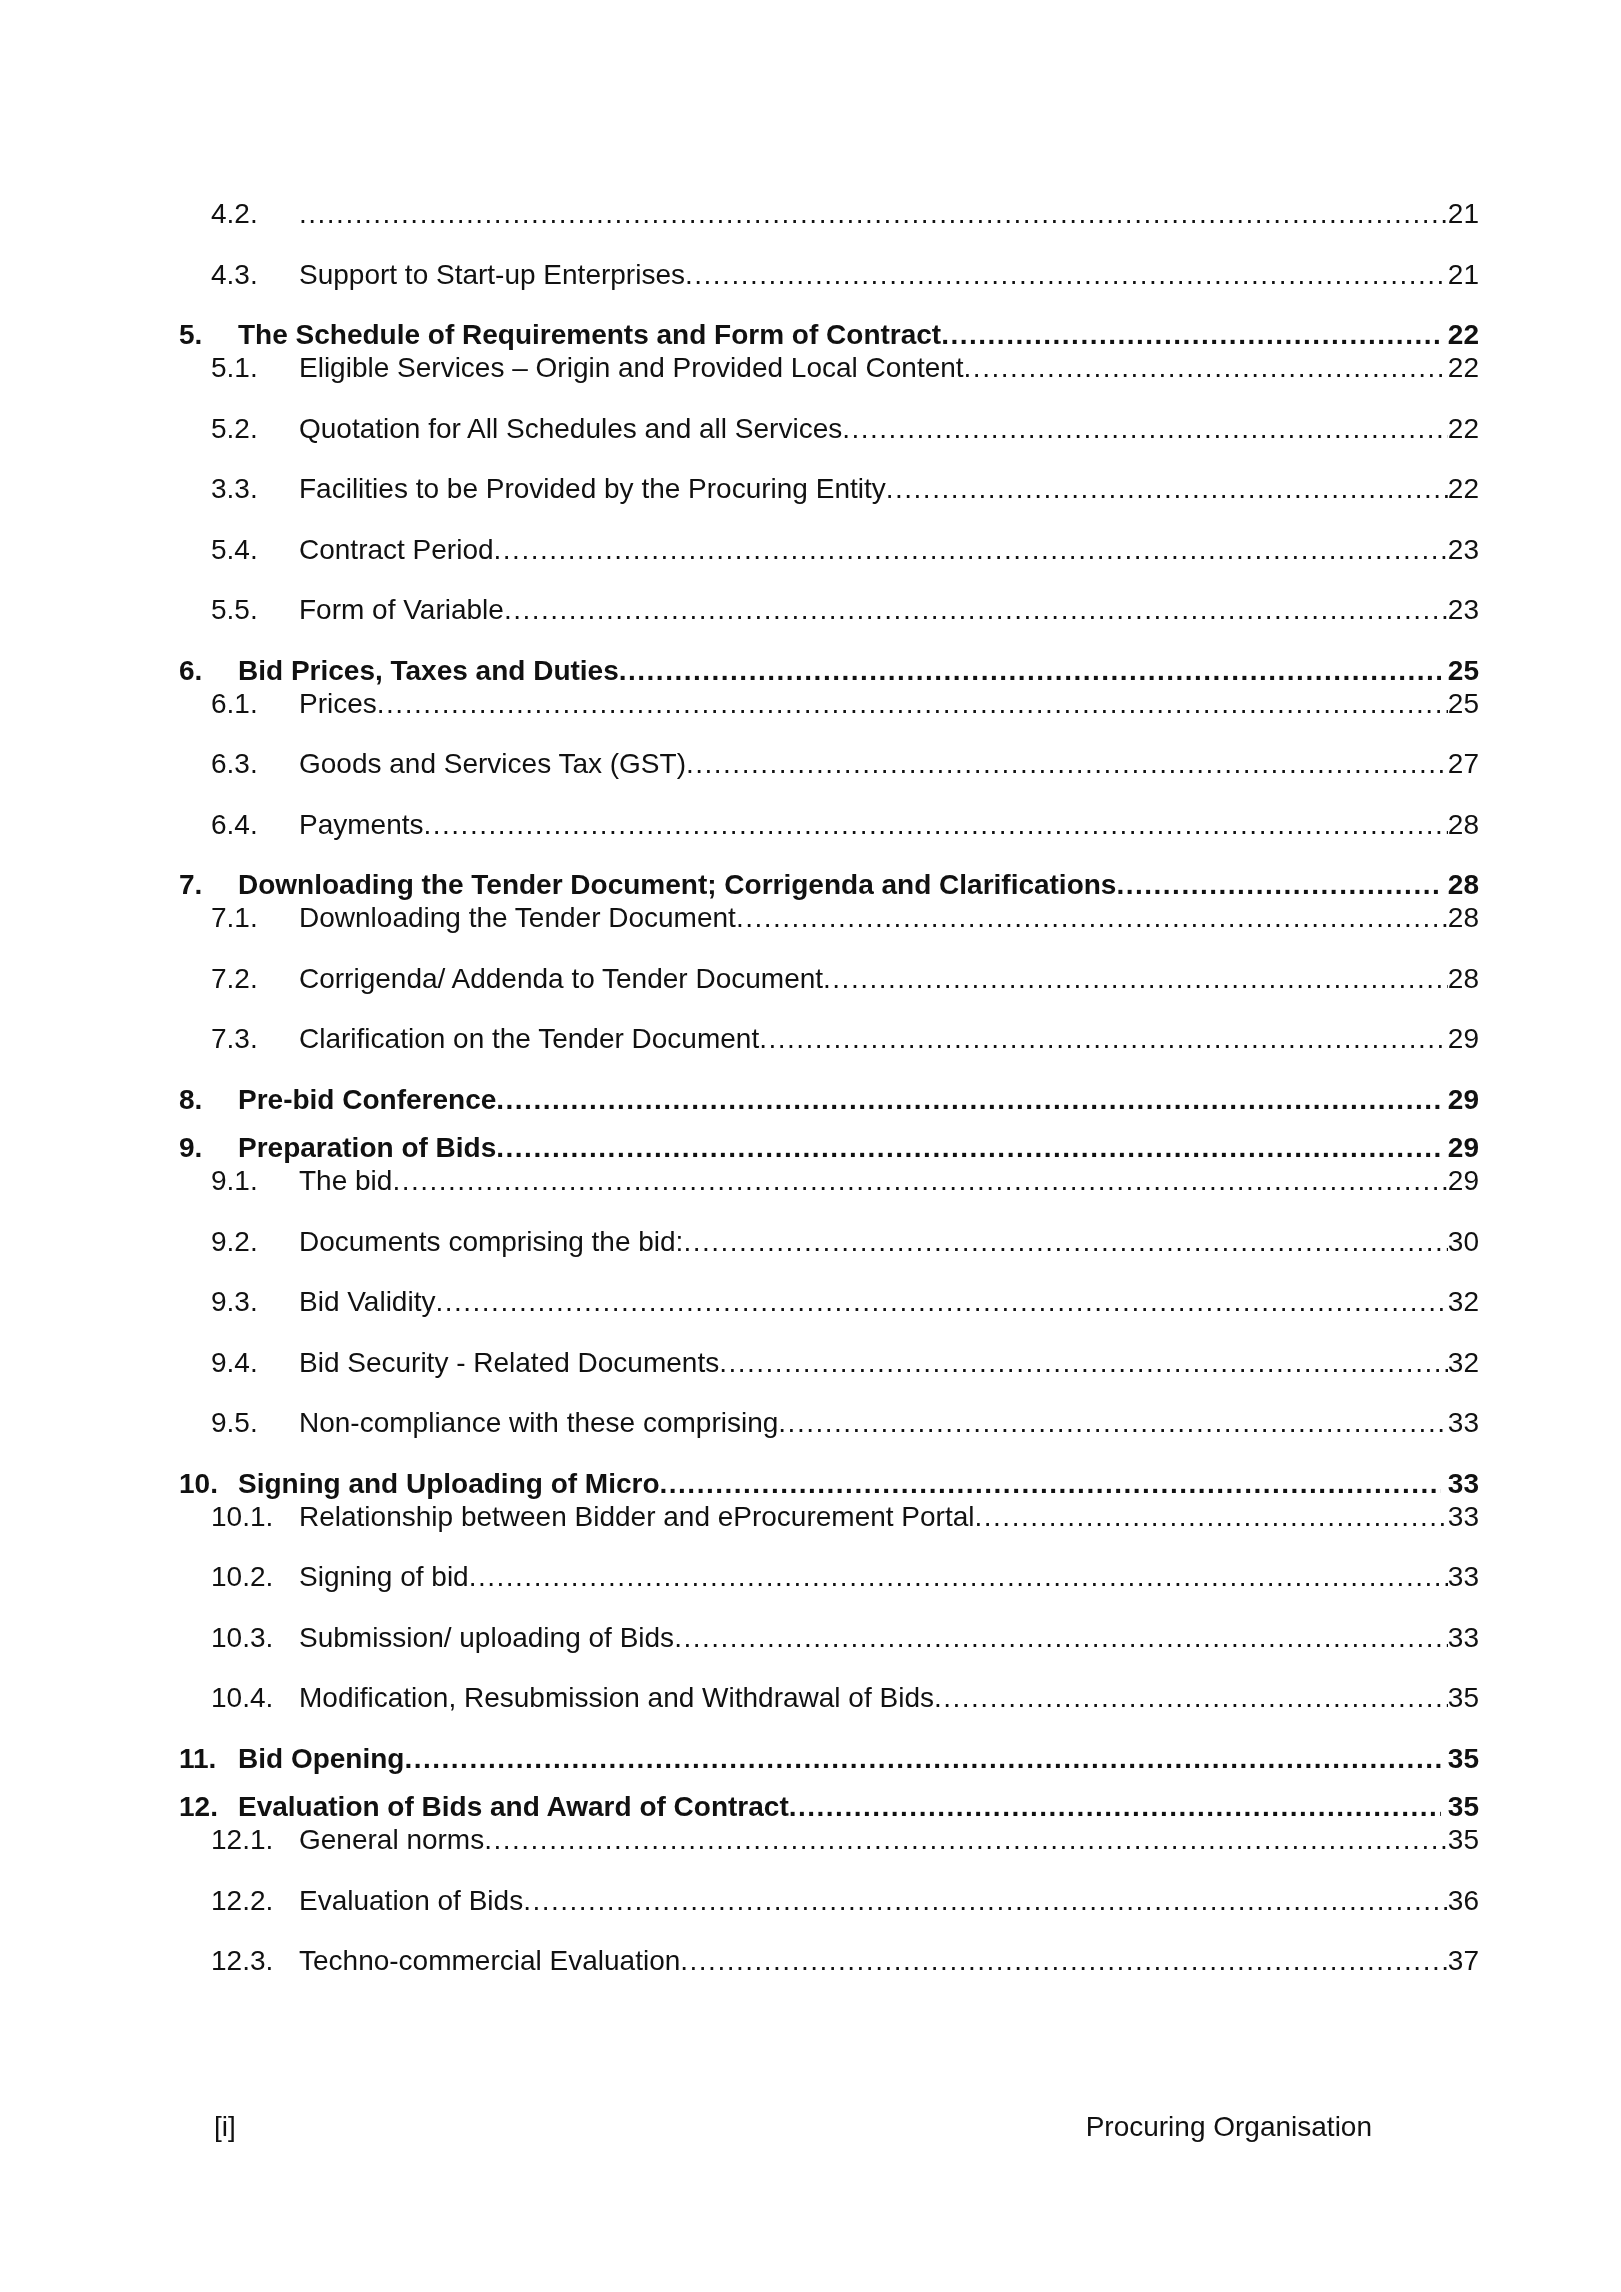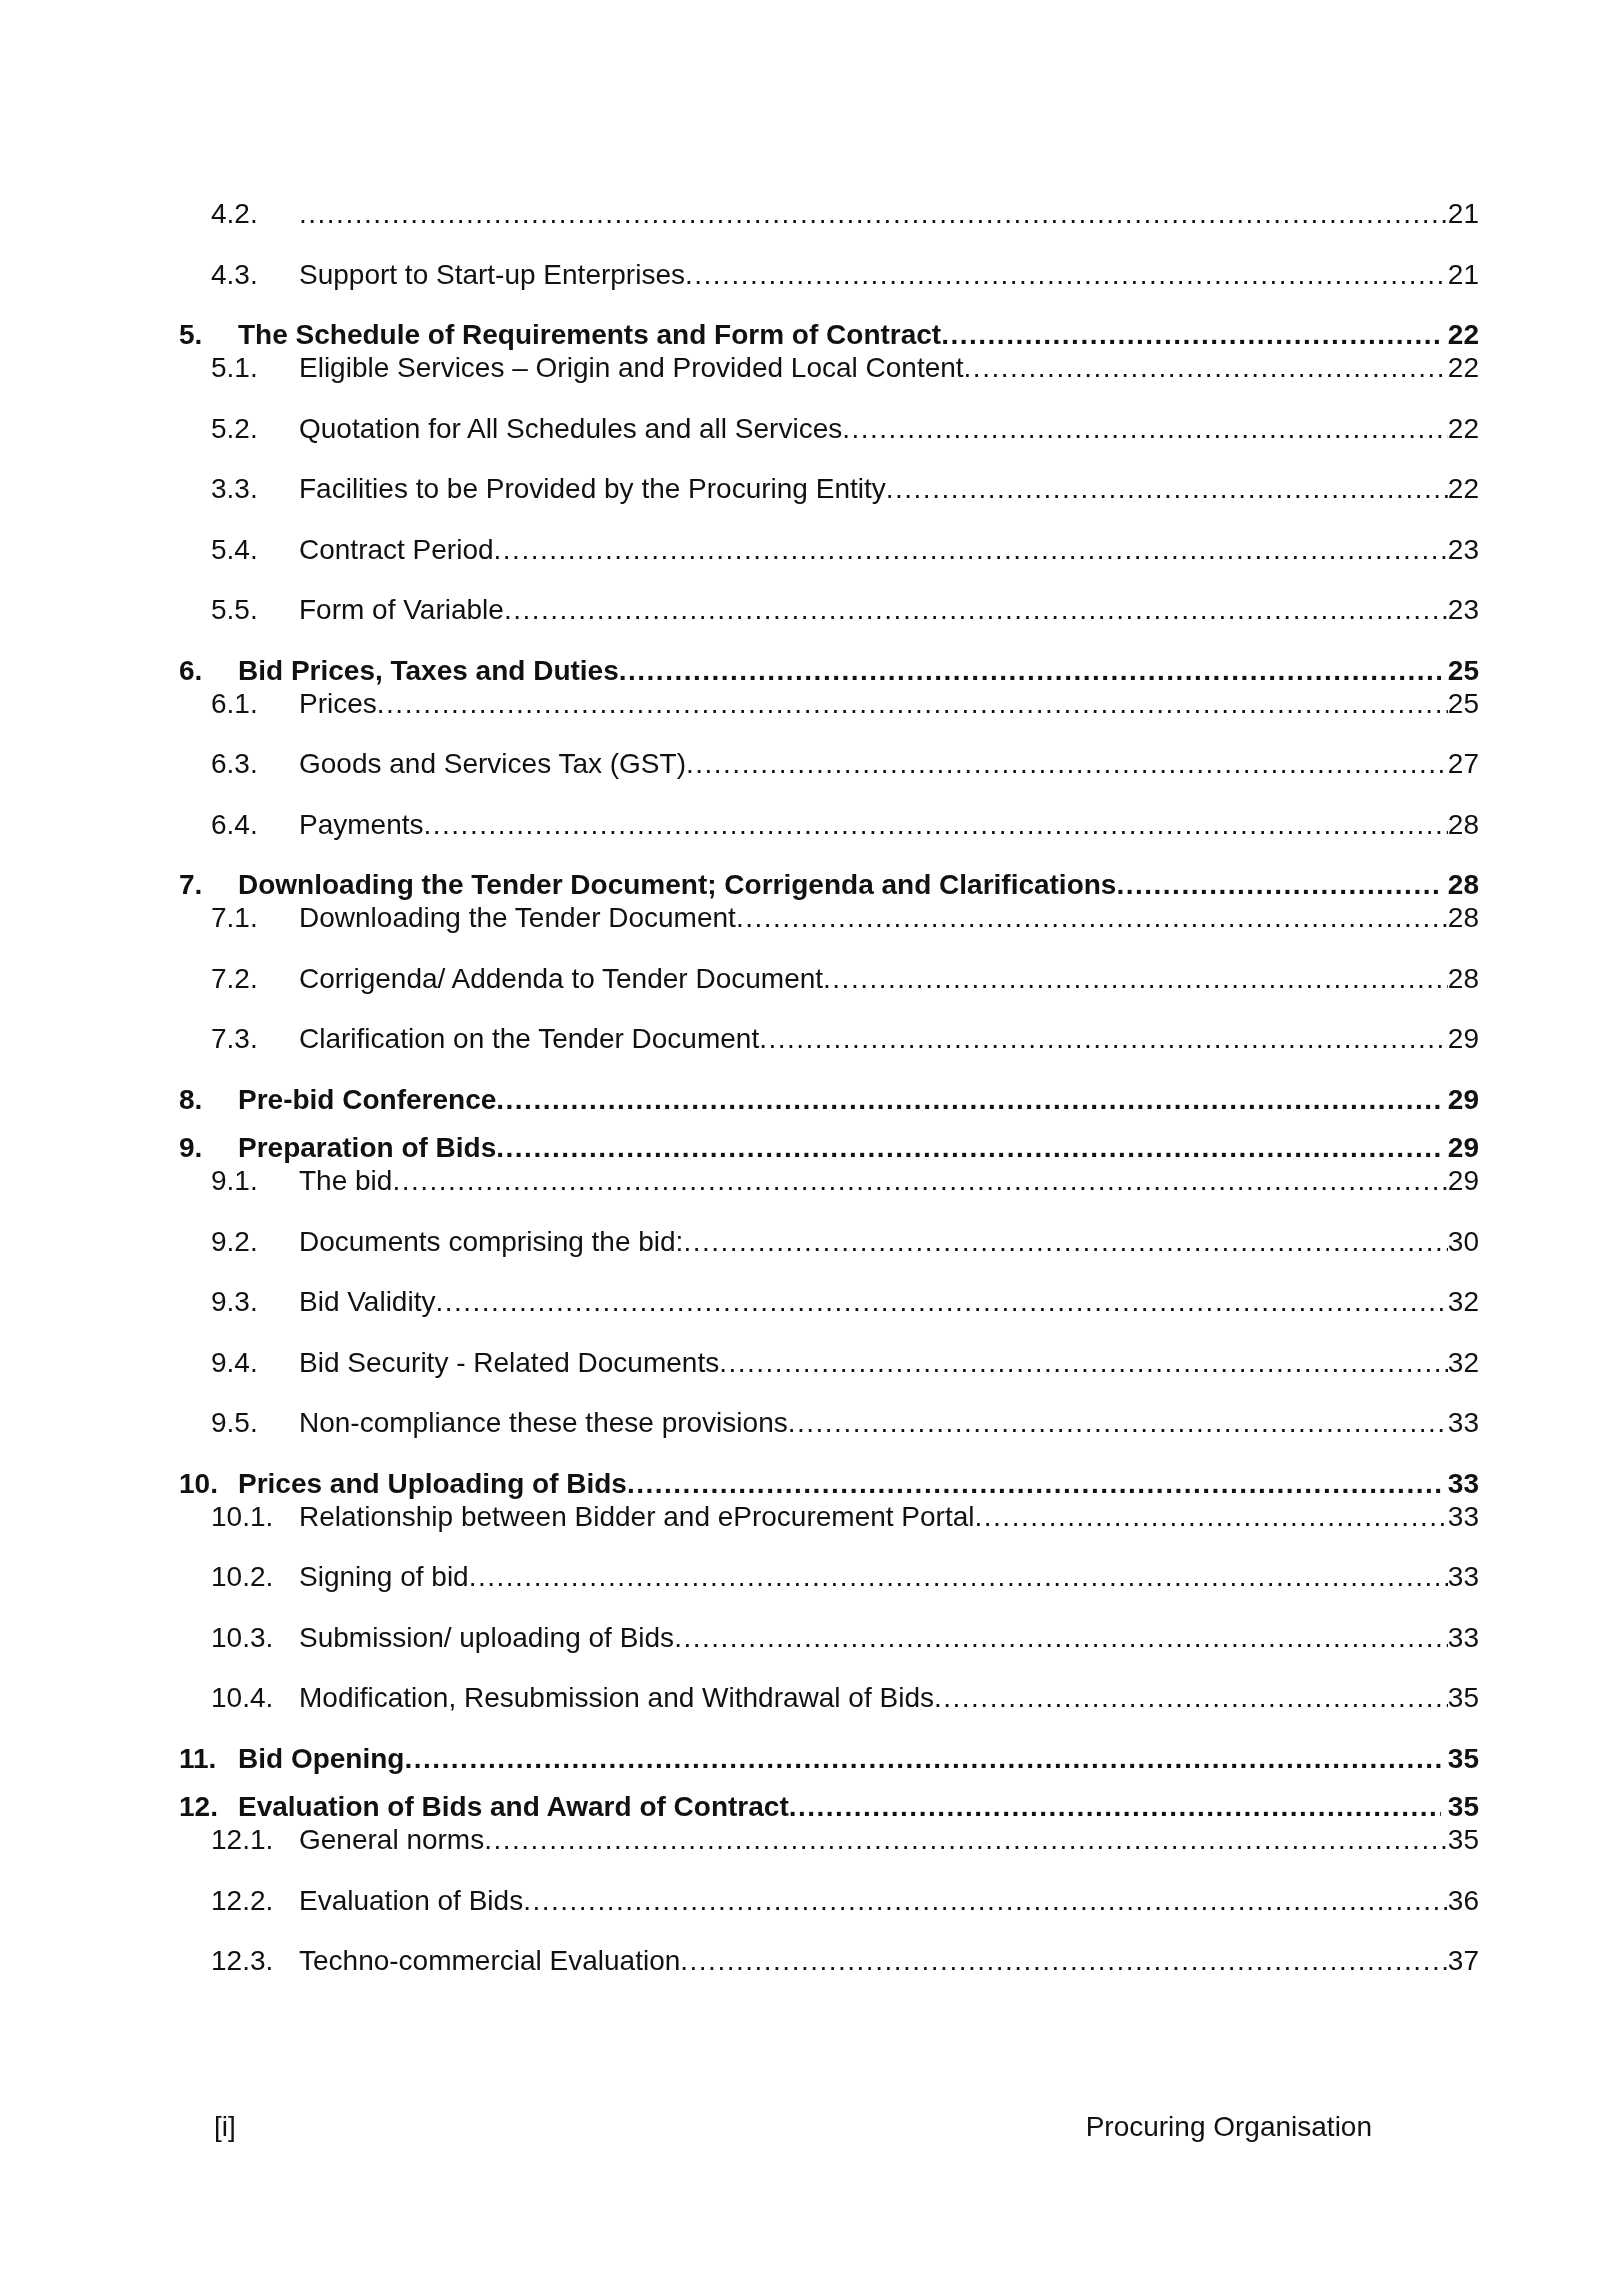--- a/index.html
+++ b/index.html
@@ -189,27 +189,27 @@
     <span class="pg">32</span>
   </div>
       <div class="row sub">
     <span class="num">9.4.</span>
     <span class="title">Bid Security - Related Documents</span>
     <span class="dots"></span>
     <span class="pg">32</span>
   </div>
       <div class="row sub">
     <span class="num">9.5.</span>
-    <span class="title">Non-compliance these these provisions</span>
+    <span class="title">Non-compliance with these comprising</span>
     <span class="dots"></span>
     <span class="pg">33</span>
   </div>
       <div class="row head">
     <span class="num">10.</span>
-    <span class="title">Prices and Uploading of Bids</span>
+    <span class="title">Signing and Uploading of Micro</span>
     <span class="dots"></span>
     <span class="pg">33</span>
   </div>
       <div class="row sub">
     <span class="num">10.1.</span>
     <span class="title">Relationship between Bidder and eProcurement Portal</span>
     <span class="dots"></span>
     <span class="pg">33</span>
   </div>
       <div class="row sub">

